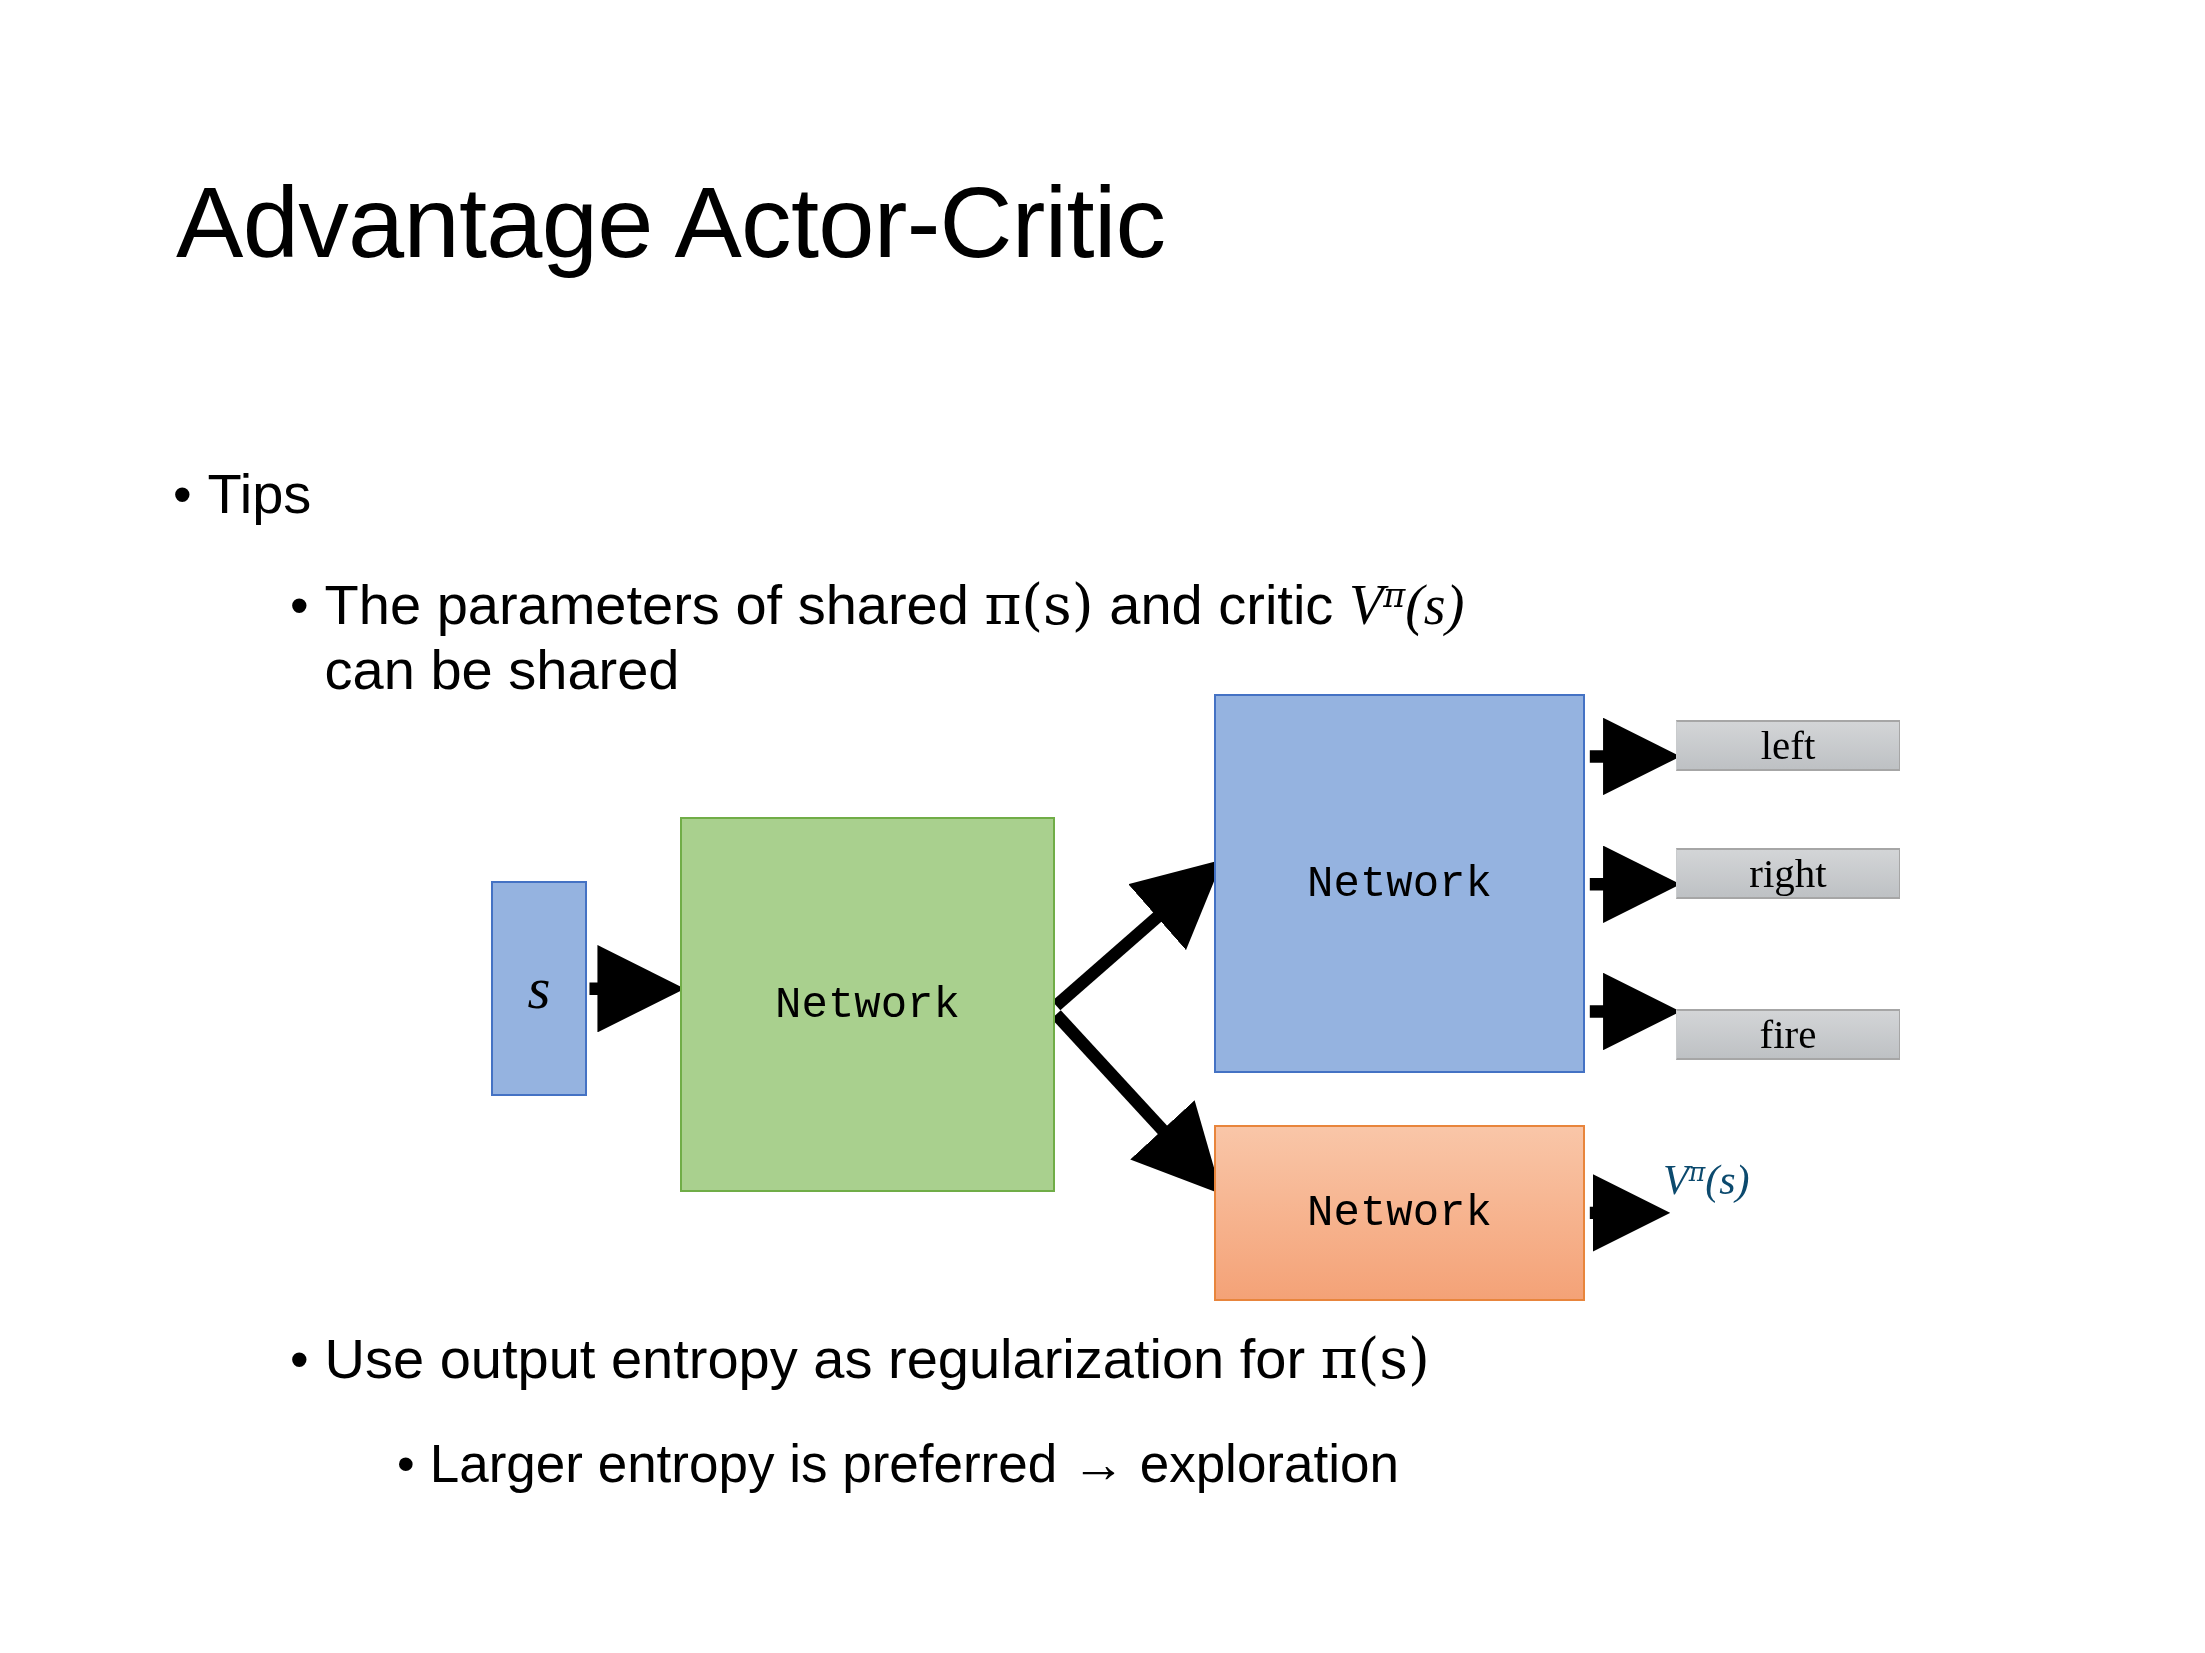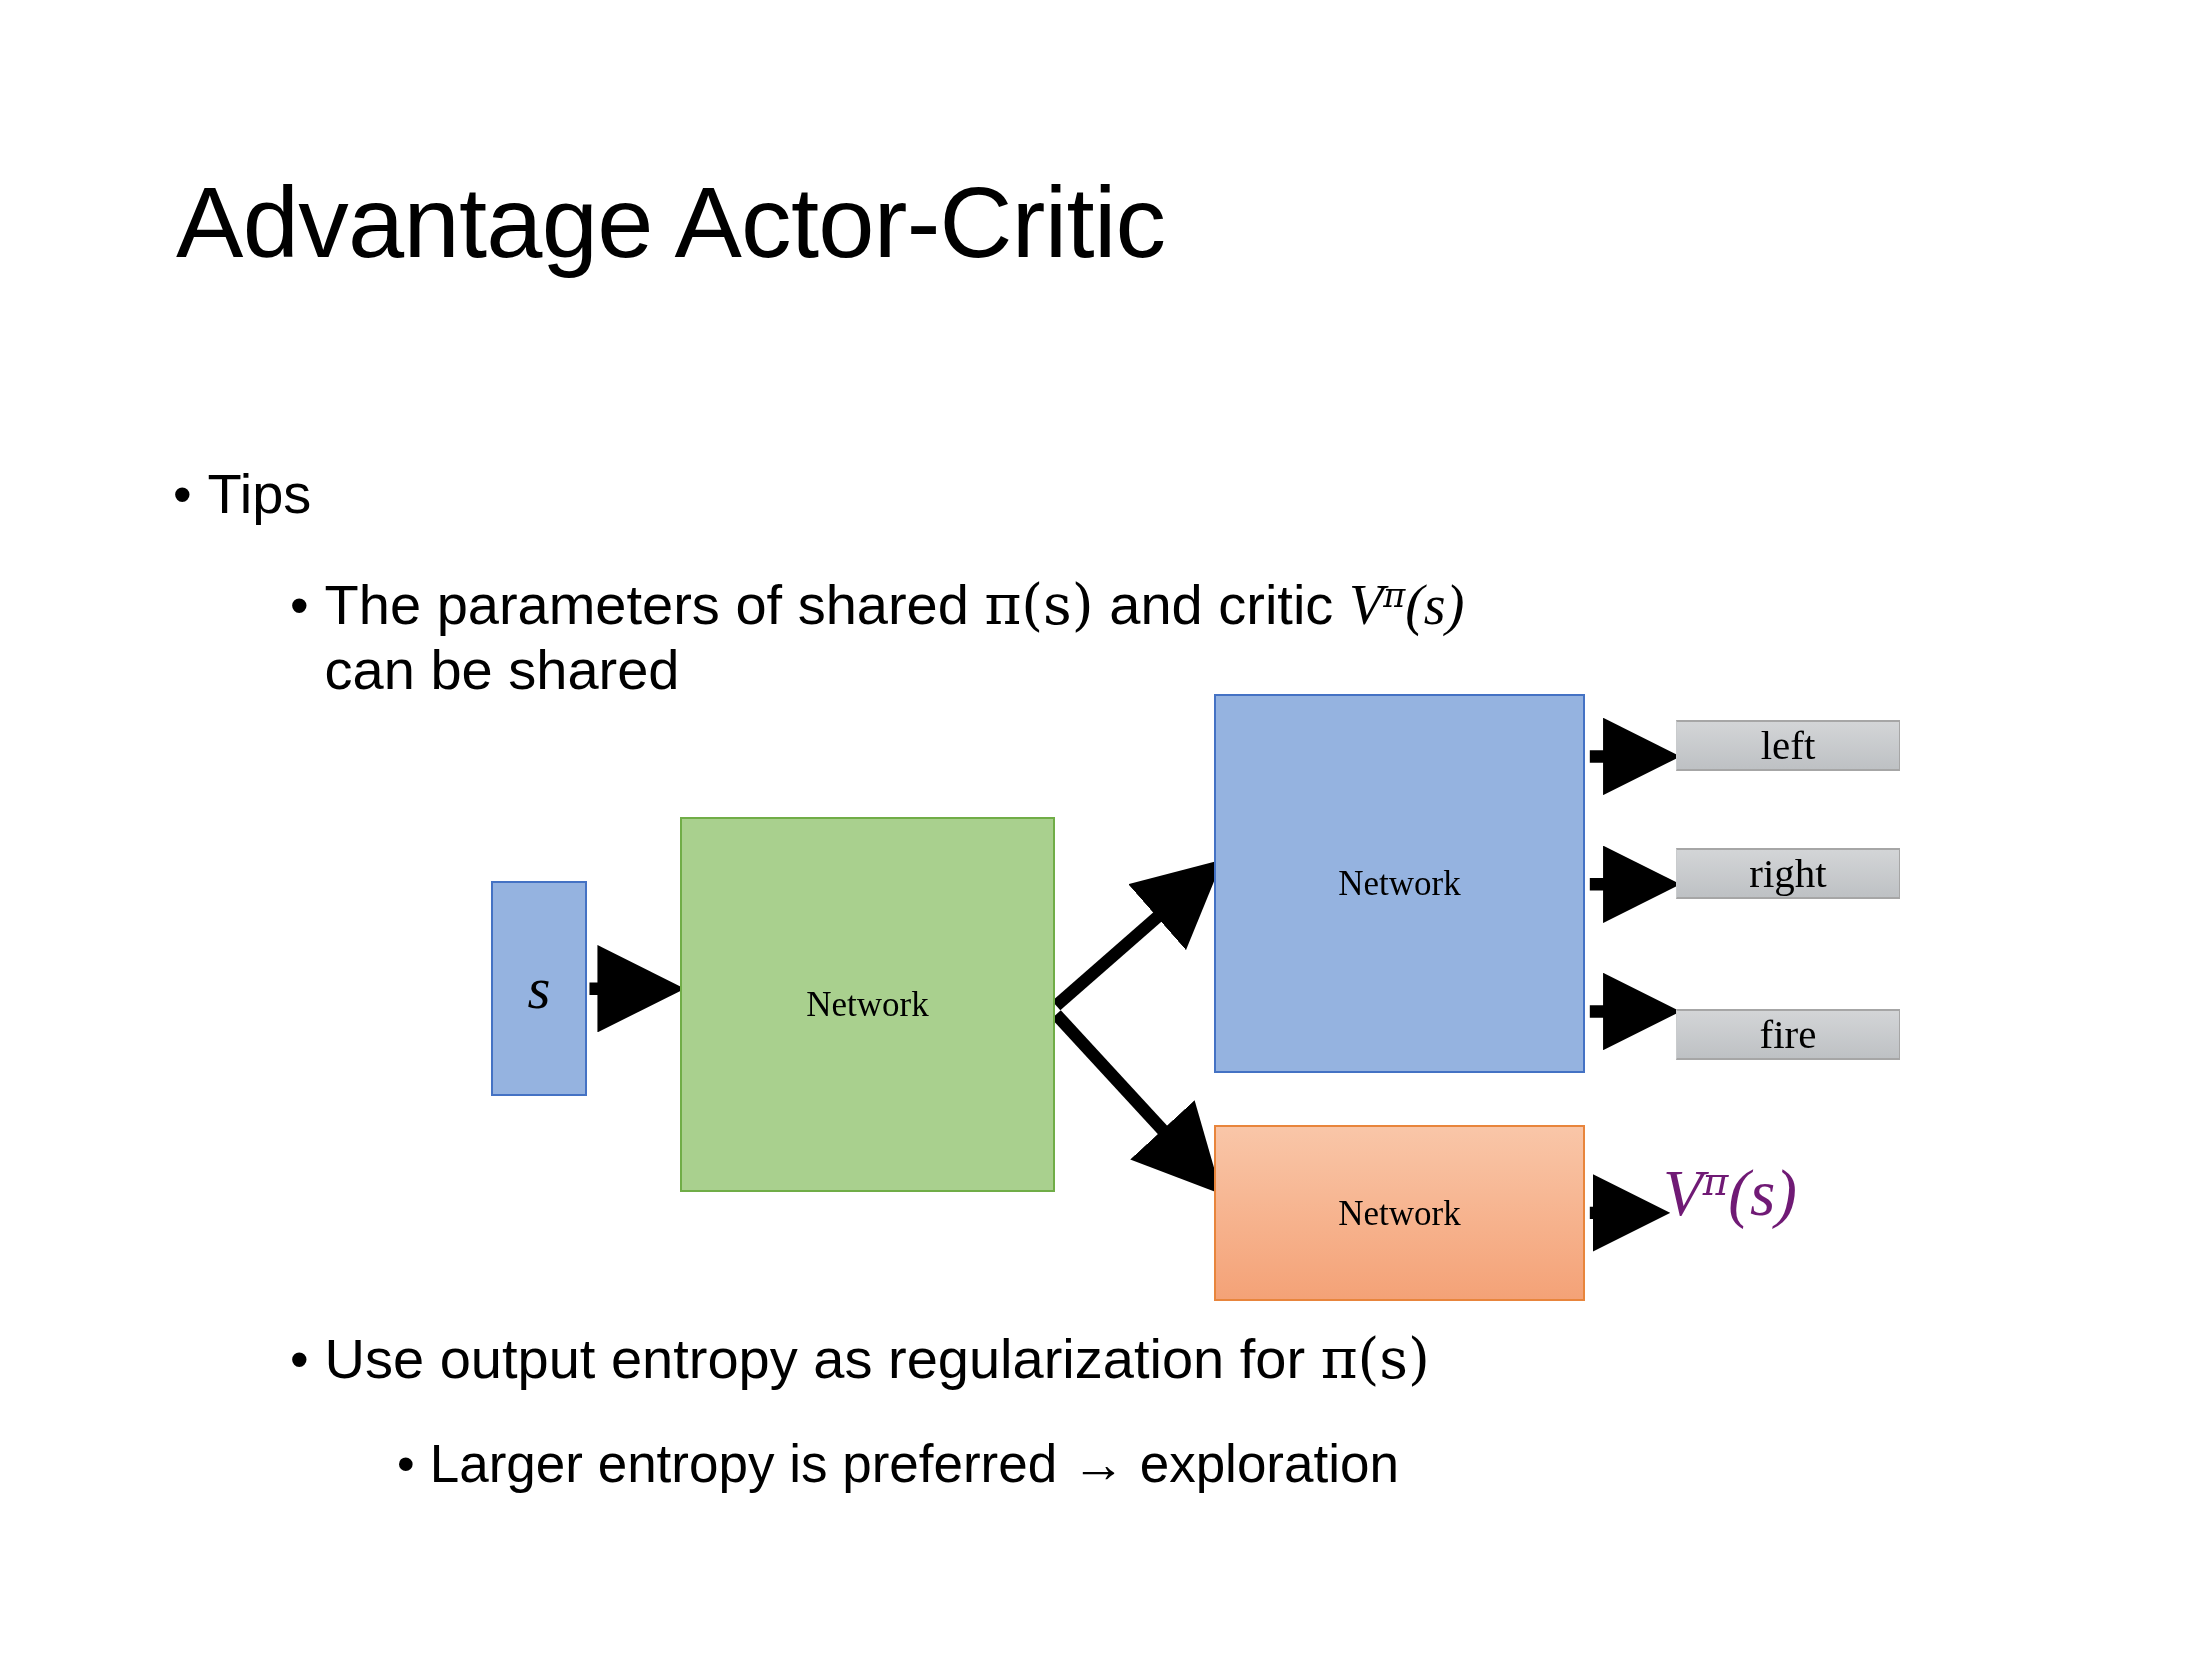--- a/index.html
+++ b/index.html
@@ -102,22 +102,22 @@
   }
   .box {
     position: absolute;
     box-sizing: border-box;
     display: flex;
     align-items: center;
     justify-content: center;
     text-align: center;
   }
   .box .lbl {
-    font-family: Liberation Serif, serif;
-    font-size: 35px;
+    font-family: Liberation Mono, monospace;
+    font-size: 44px;
     color: #000;
     line-height: 1;
   }
 
   #box-s {
     left: 491px;  top: 881px;  width: 96px;  height: 215px;
     background: #95B3E0;
     border: 2.2px solid #4472C4;
   }
   #box-s .lbl {
@@ -166,22 +166,22 @@
   }
   #out-left  { left: 1676px; top: 720px; }
   #out-right { left: 1676px; top: 848px; }
   #out-fire  { left: 1676px; top: 975px; margin-top: 34px; }
 
   #vpi-label {
     position: absolute;
     left: 1663px;
     top: 1156px;
     font-family: "Liberation Serif", "DejaVu Serif", serif;
-    font-size: 65px;
-    color: #701a75;
+    font-size: 42px;
+    color: #0c4a6e;
     white-space: nowrap;
   }
 
   svg.arrows {
     position: absolute;
     left: 0; top: 0;
     width: 2205px; height: 1654px;
   }
 </style>
 </head>

